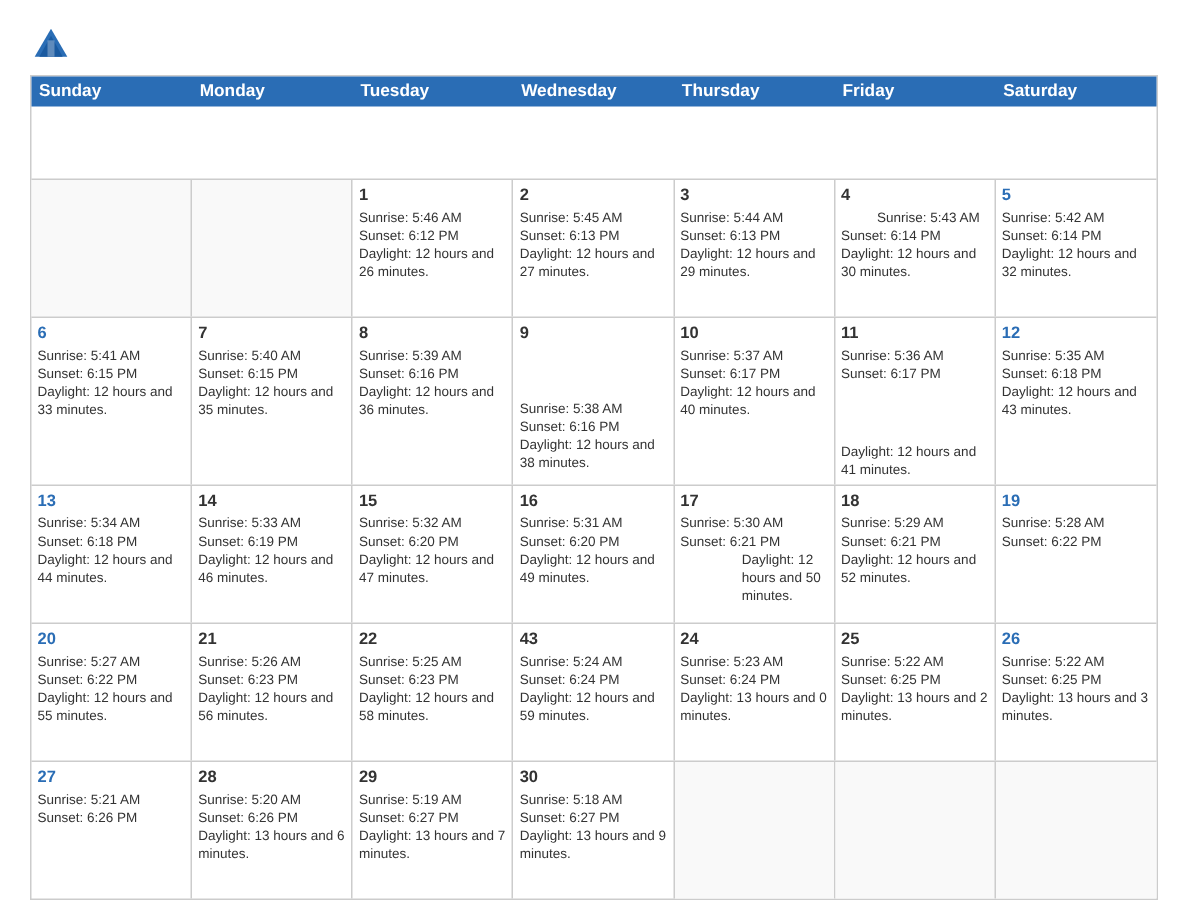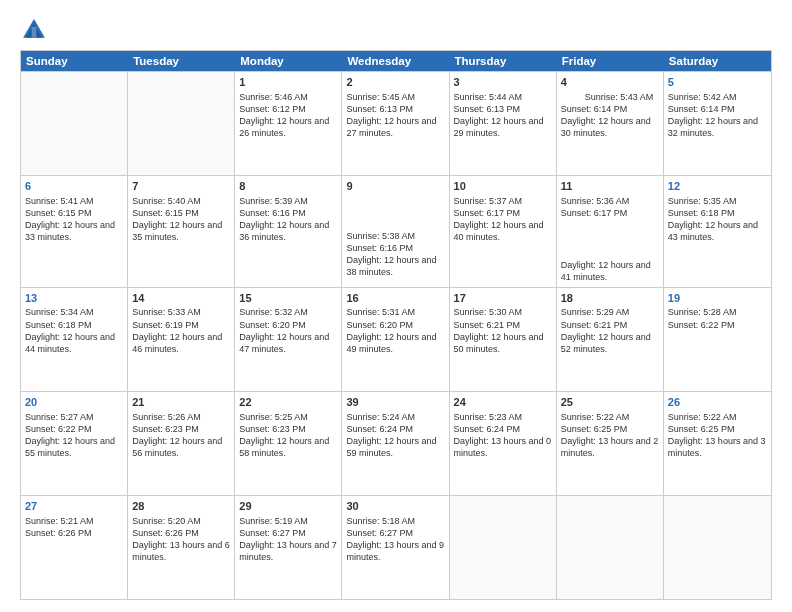--- a/index.html
+++ b/index.html
@@ -57,20 +57,21 @@
     }
     .location {
       font-size: 13px;
       color: #555;
     }
     .calendar {
       flex: 1;
       display: flex;
       flex-direction: column;
       border: 1px solid #ccc;
+      gap: 48px;
     }
     .cal-header {
       display: grid;
       grid-template-columns: repeat(7, 1fr);
       background: #2a6db5;
     }
     .cal-header-cell {
       color: #fff;
       font-size: 11.5px;
       font-weight: bold;
@@ -129,22 +130,22 @@
     </div>
     <div class="title-block">
       <div class="month-title"></div>
       <div class="location"></div>
     </div>
   </div>
 
   <div class="calendar">
     <div class="cal-header">
     <div class="cal-header-cell">Sunday</div>
+        <div class="cal-header-cell">Monday</div>
         <div class="cal-header-cell">Tuesday</div>
-        <div class="cal-header-cell">Monday</div>
         <div class="cal-header-cell">Wednesday</div>
         <div class="cal-header-cell">Thursday</div>
         <div class="cal-header-cell">Friday</div>
         <div class="cal-header-cell">Saturday</div>
       </div>
     <div class="cal-body">
     <div class="cal-row">
           <div class="cal-cell empty sun"></div>
           <div class="cal-cell empty"></div>
           <div class="cal-cell">
@@ -244,21 +245,21 @@
           <div class="cal-cell">
             <span class="day-num">16</span>
             <span style="display: block;">Sunrise: 5:31 AM</span>
             <span style="display: block;">Sunset: 6:20 PM</span>
             <span style="display: block;">Daylight: 12 hours and 49 minutes.</span>
           </div>
           <div class="cal-cell">
             <span class="day-num">17</span>
             <span style="display: block;">Sunrise: 5:30 AM</span>
             <span style="display: block;">Sunset: 6:21 PM</span>
-            <span style="display: block;">Daylight: 12 hours and 50 minutes.</span>
+            <span style="display: block; margin-left: 41px;">Daylight: 12 hours and 50 minutes.</span>
           </div>
           <div class="cal-cell">
             <span class="day-num">18</span>
             <span style="display: block;">Sunrise: 5:29 AM</span>
             <span style="display: block;">Sunset: 6:21 PM</span>
             <span style="display: block;">Daylight: 12 hours and 52 minutes.</span>
           </div>
           <div class="cal-cell sat">
             <span class="day-num">19</span>
             <span style="display: block;">Sunrise: 5:28 AM</span>
@@ -278,21 +279,21 @@
             <span style="display: block;">Sunset: 6:23 PM</span>
             <span style="display: block;">Daylight: 12 hours and 56 minutes.</span>
           </div>
           <div class="cal-cell">
             <span class="day-num">22</span>
             <span style="display: block;">Sunrise: 5:25 AM</span>
             <span style="display: block;">Sunset: 6:23 PM</span>
             <span style="display: block;">Daylight: 12 hours and 58 minutes.</span>
           </div>
           <div class="cal-cell">
-            <span class="day-num">39</span>
+            <span class="day-num">43</span>
             <span style="display: block;">Sunrise: 5:24 AM</span>
             <span style="display: block;">Sunset: 6:24 PM</span>
             <span style="display: block;">Daylight: 12 hours and 59 minutes.</span>
           </div>
           <div class="cal-cell">
             <span class="day-num">24</span>
             <span style="display: block;">Sunrise: 5:23 AM</span>
             <span style="display: block;">Sunset: 6:24 PM</span>
             <span style="display: block;">Daylight: 13 hours and 0 minutes.</span>
           </div>

